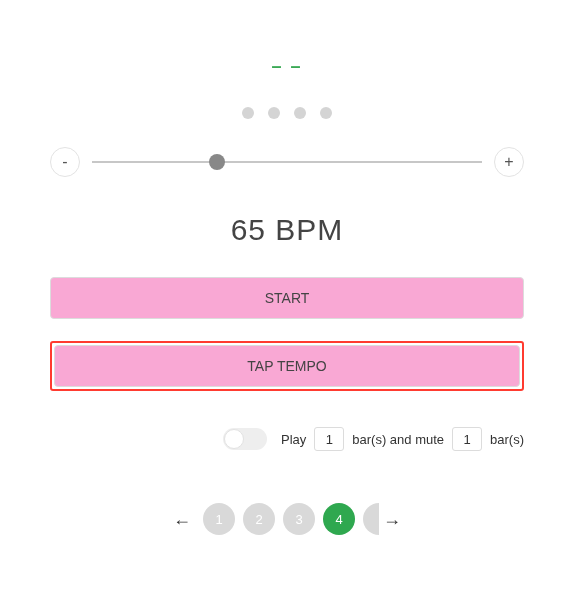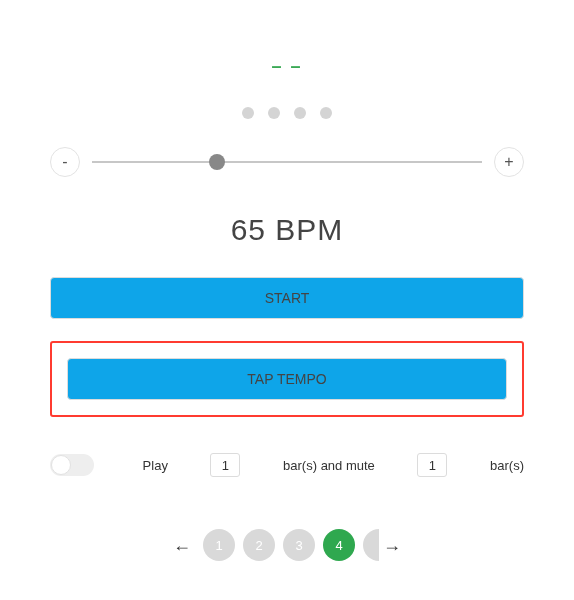--- a/index.html
+++ b/index.html
@@ -80,36 +80,36 @@
     color: #444;
     margin: 36px 0 30px 0;
     letter-spacing: 1px;
   }
   .btn {
     display: block;
     width: 100%;
     padding: 12px 0;
     border: 1px solid #dcdcdc;
     border-radius: 4px;
-    background: #0ea5e9;
+    background: #f9a8d4;
     font-size: 14px;
     color: #444;
     text-align: center;
     cursor: pointer;
   }
   .btn + .btn-wrap { margin-top: 22px; }
   .btn-wrap.hl {
     border: 2px solid #ff3b30;
     border-radius: 3px;
-    padding: 15px;
+    padding: 2px;
   }
   .mute-row {
     display: flex;
     align-items: center;
-    justify-content: space-between;
+    justify-content: flex-end;
     gap: 8px;
     font-size: 13px;
     color: #333;
     margin-top: 36px;
   }
   .toggle {
     width: 44px;
     height: 22px;
     border-radius: 11px;
     background: #eeeeee;

